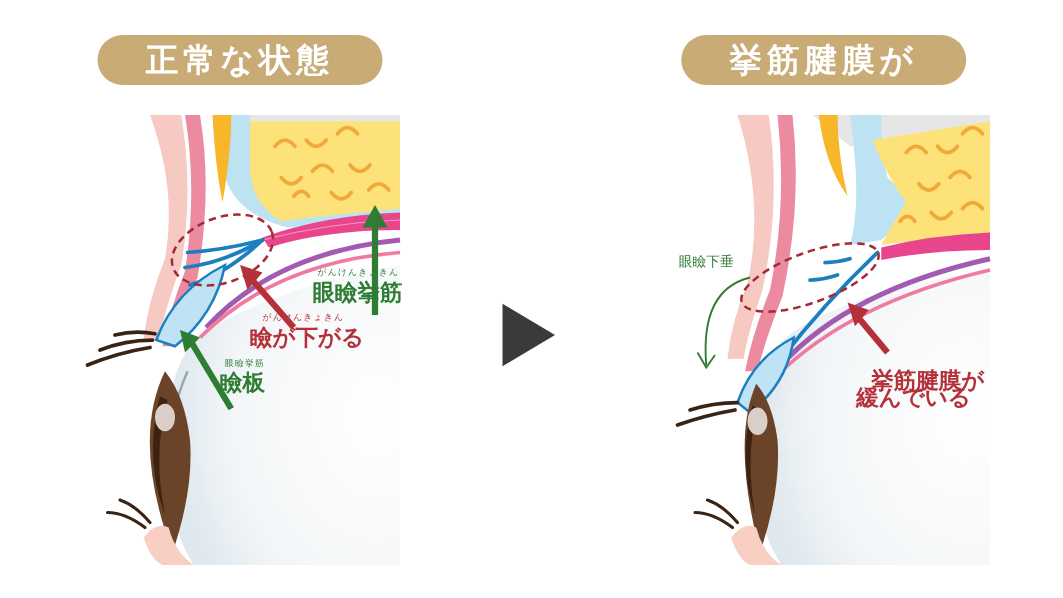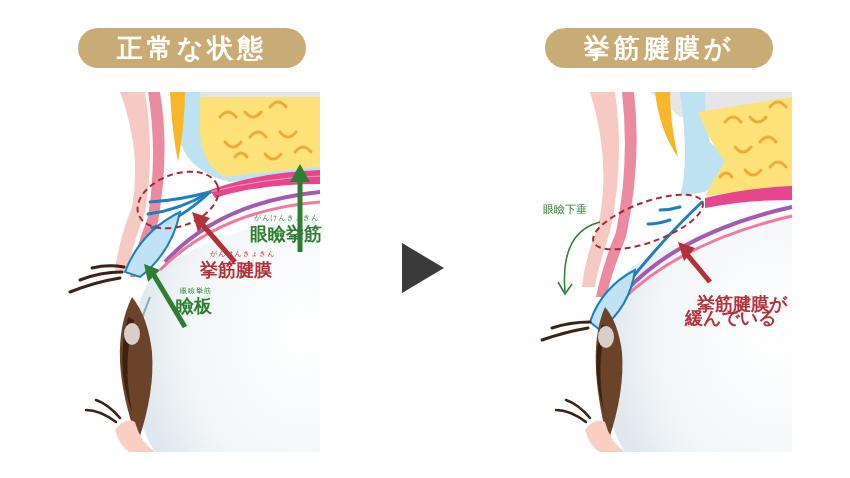--- a/index.html
+++ b/index.html
@@ -101,21 +101,21 @@
   <g stroke="#b5313a" stroke-width="5" fill="#b5313a">
     <line x1="175" y1="170" x2="140" y2="130"></line>
     <polygon points="132,120 150,126 138,140" stroke="none"></polygon>
   </g>
 </svg>
 
 <span class="ruby green" style="left:254px;top:213px;">がんけんきょきん</span>
 <span class="lbl green big" style="left:250px;top:222px;">眼瞼挙筋</span>
 
 <span class="ruby red" style="left:210px;top:249px;">がんけんきょきん</span>
-<span class="lbl red big" style="left:200px;top:258px;">挙筋腱膜</span>
+<span class="lbl red big" style="left:200px;top:258px;">瞼が下がる</span>
 
 <span class="ruby green" style="left:180px;top:286px;">眼瞼挙筋</span>
 <span class="lbl green big" style="left:176px;top:294px;">瞼板</span>
 
 <div id="arrow-mid"></div>
 
 <svg class="panel" id="panel-right" width="280" height="360" viewBox="0 0 280 360">
   <defs>
     <radialGradient id="eyeball-r" cx="0.9" cy="0.5" r="0.9">
       <stop offset="0" stop-color="#ffffff"></stop>

